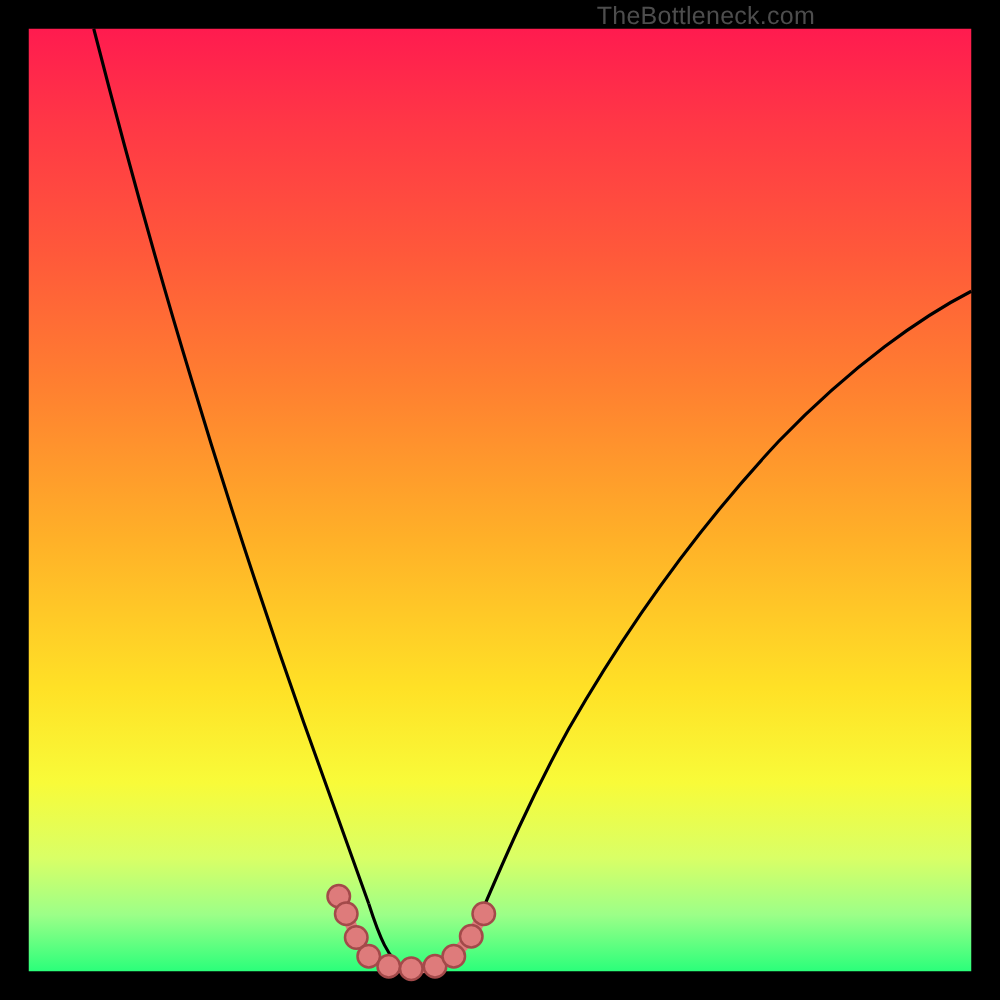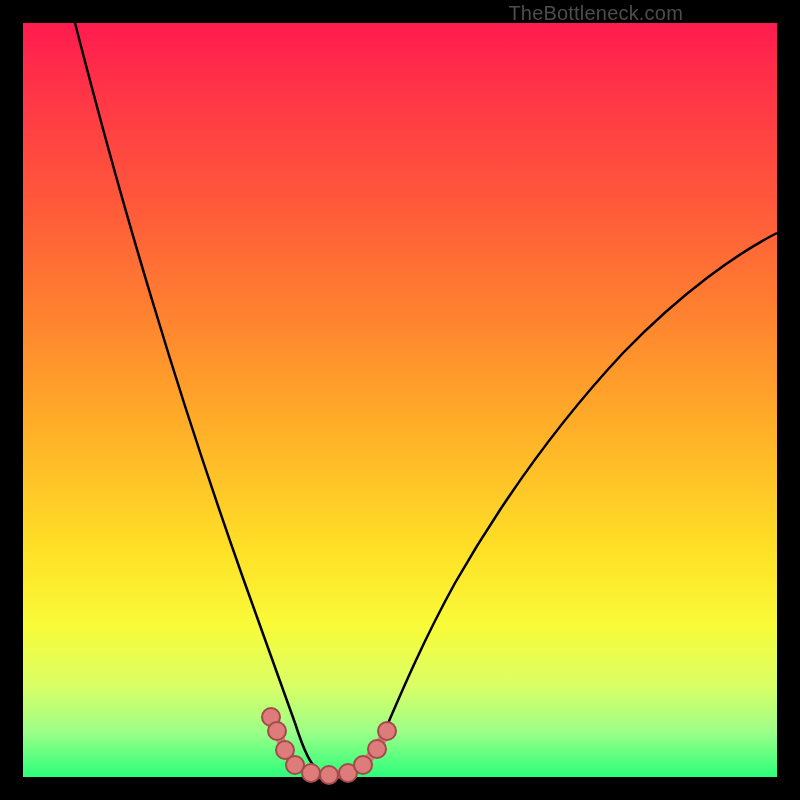--- a/index.html
+++ b/index.html
@@ -9,21 +9,20 @@
     height: 800px;
     background: #000;
     font-family: Arial, Helvetica, sans-serif;
     overflow: hidden;
   }
   .stage {
     position: relative;
     width: 660px;
     height: 800px;
     background: #000;
-    padding-left: 31px;
   }
   .plot-area {
     position: absolute;
     left: 23px;
     top: 23px;
     width: 754px;
     height: 754px;
     background: linear-gradient(
       to bottom,
       #ff1b4f 0%,

